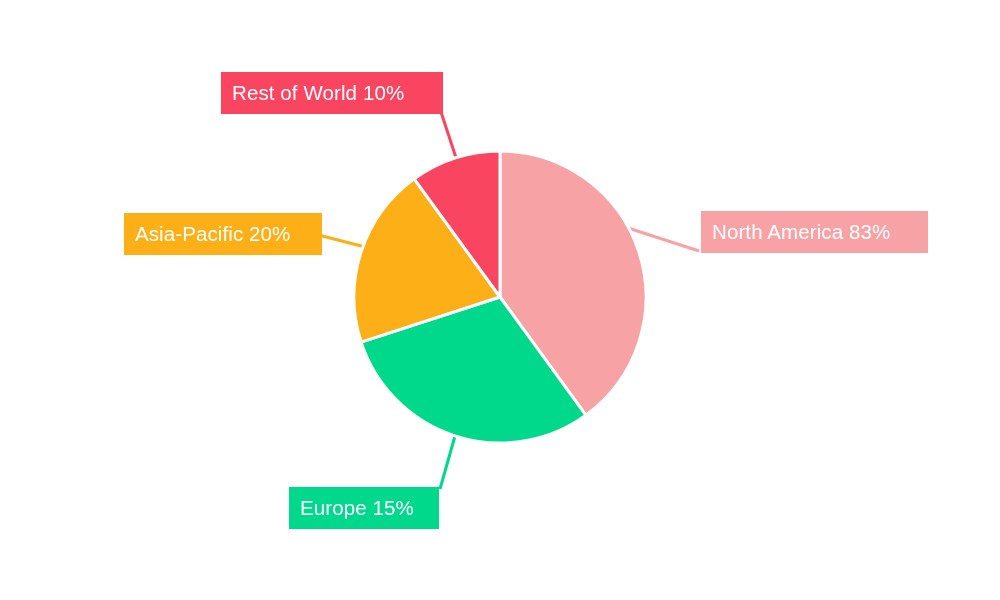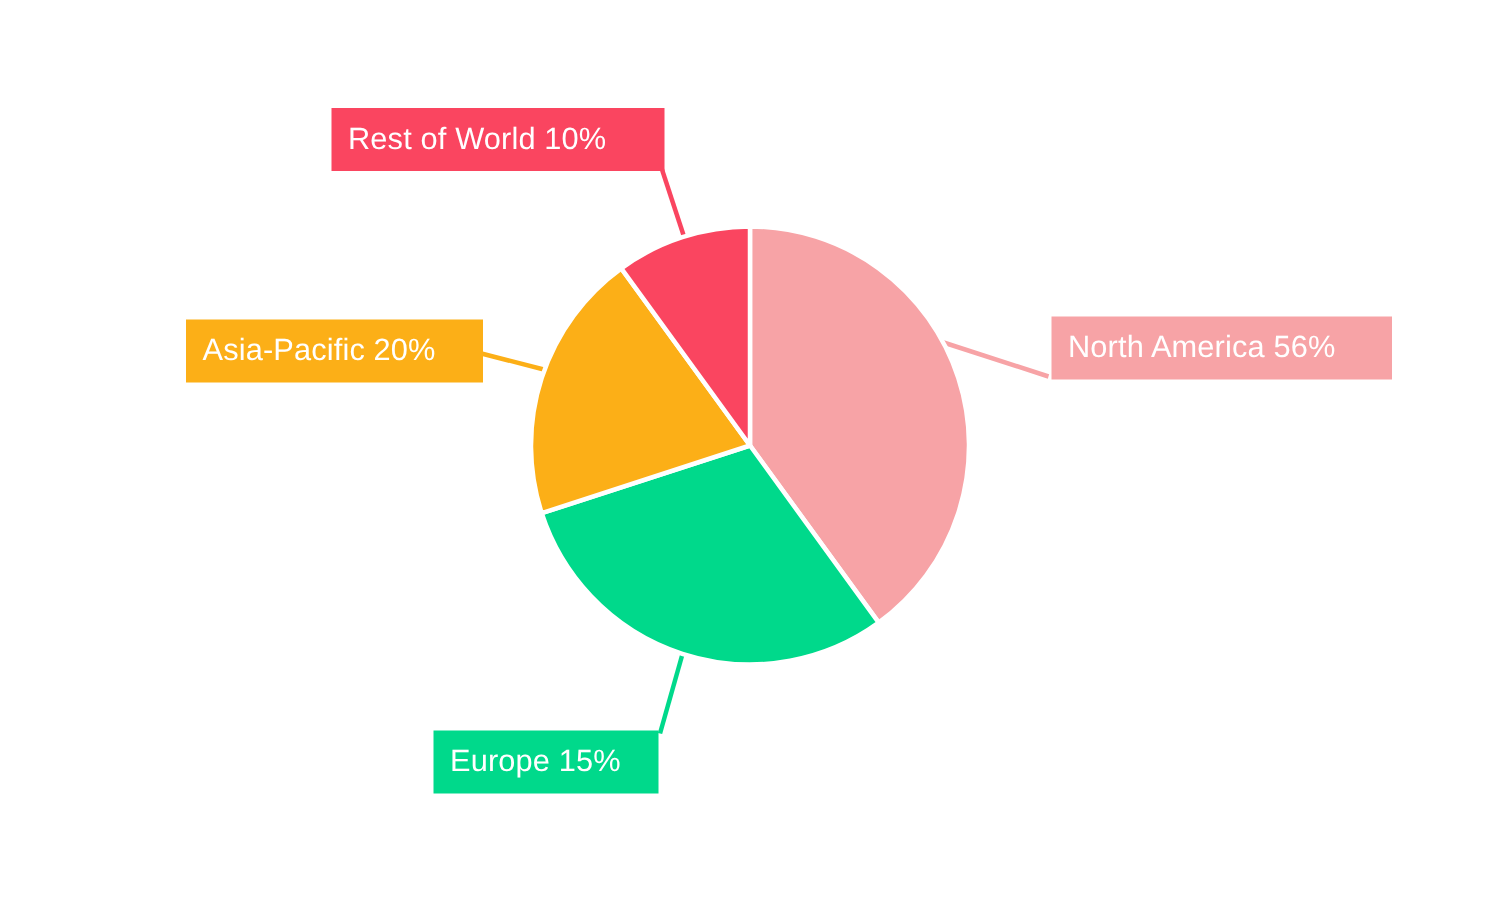--- a/index.html
+++ b/index.html
@@ -59,21 +59,21 @@
     <g id="pie-slices">
         <path d="M 500 297 L 500 151 A 146 146 0 0 1 585.816646834701 415.11648117874233 Z" fill="#f7a3a6" stroke="#ffffff" stroke-width="3" stroke-linejoin="round"></path>
         <path d="M 500 297 L 585.816646834701 415.11648117874233 A 146 146 0 0 1 361.1457486209076 342.11648117874233 Z" fill="#00d98b" stroke="#ffffff" stroke-width="3" stroke-linejoin="round"></path>
         <path d="M 500 297 L 361.1457486209076 342.11648117874233 A 146 146 0 0 1 414.1833531652989 178.8835188212577 Z" fill="#fcaf17" stroke="#ffffff" stroke-width="3" stroke-linejoin="round"></path>
         <path d="M 500 297 L 414.1833531652989 178.8835188212577 A 146 146 0 0 1 500 151 Z" fill="#fa4560" stroke="#ffffff" stroke-width="3" stroke-linejoin="round"></path>
       </g>
   </svg>
 
   <div id="labels-layer">
       <div class="slice-label" style="left: 701px; top: 211px; width: 227px; height: 42px; background: rgb(247, 163, 166);">
-        <span>North America 56%</span>
+        <span>North America 83%</span>
       </div>
       <div class="slice-label" style="left: 289px; top: 487px; width: 150px; height: 42px; background: rgb(0, 217, 139);">
         <span>Europe 15%</span>
       </div>
       <div class="slice-label" style="left: 100px; top: 213px; width: 198px; height: 42px; background: rgb(252, 175, 23); margin-left: 24px;">
         <span>Asia-Pacific 20%</span>
       </div>
       <div class="slice-label" style="left: 221px; top: 72px; width: 222px; height: 42px; background: rgb(250, 69, 96);">
         <span>Rest of World 10%</span>
       </div>

